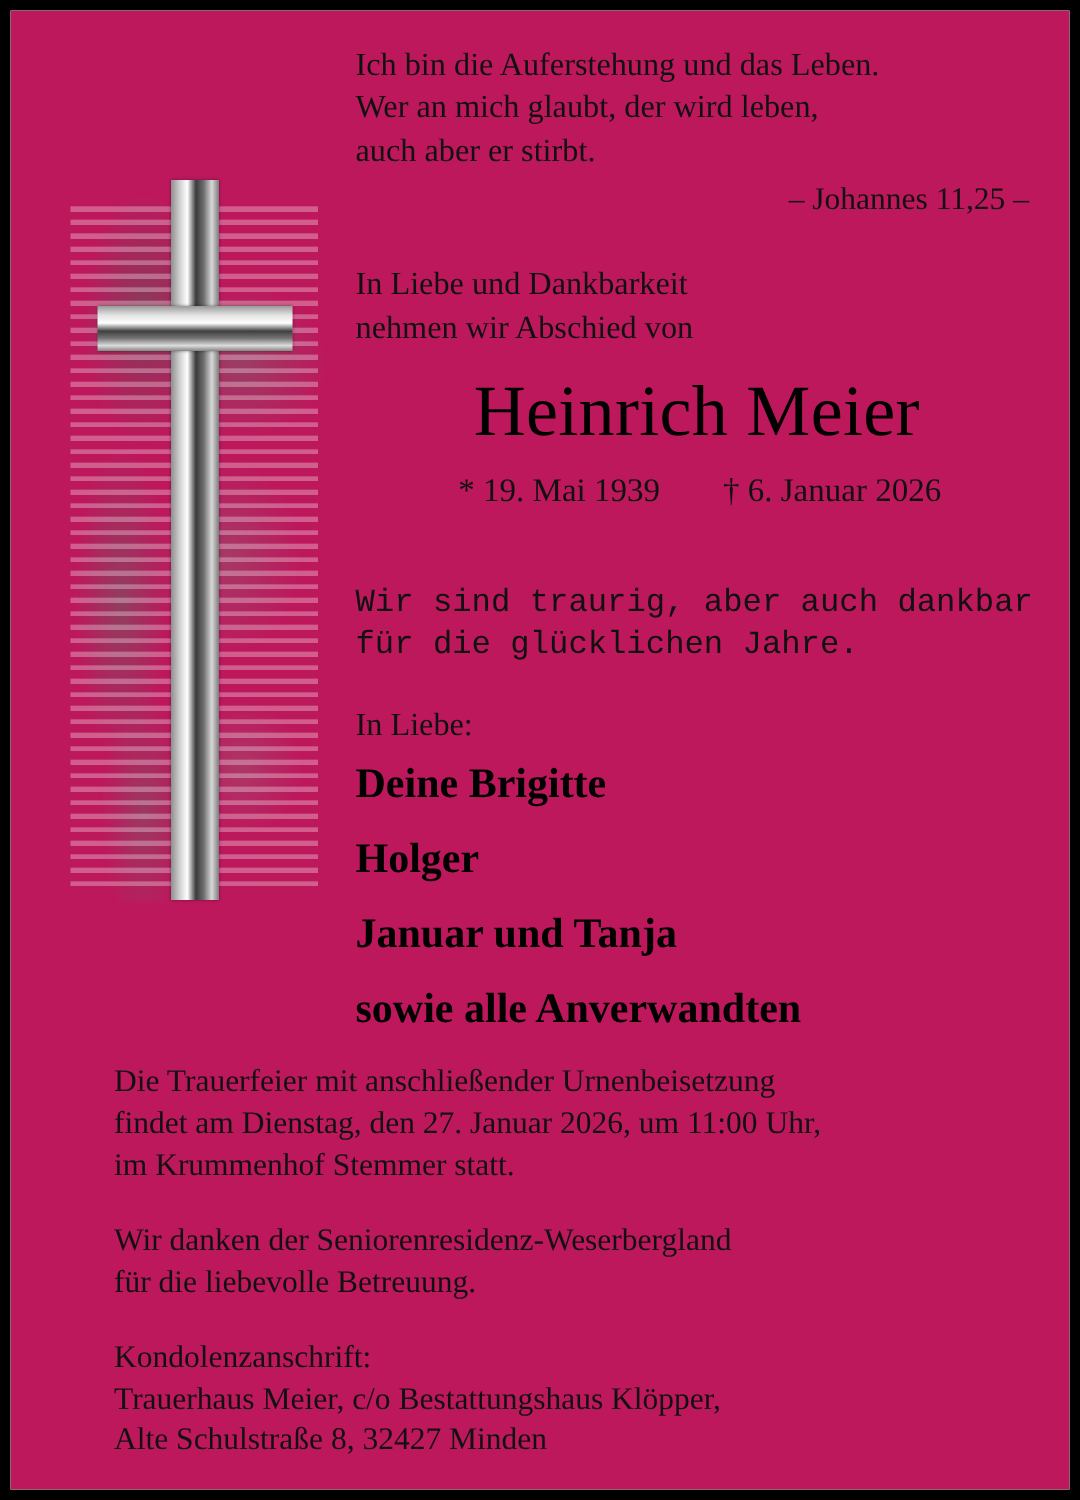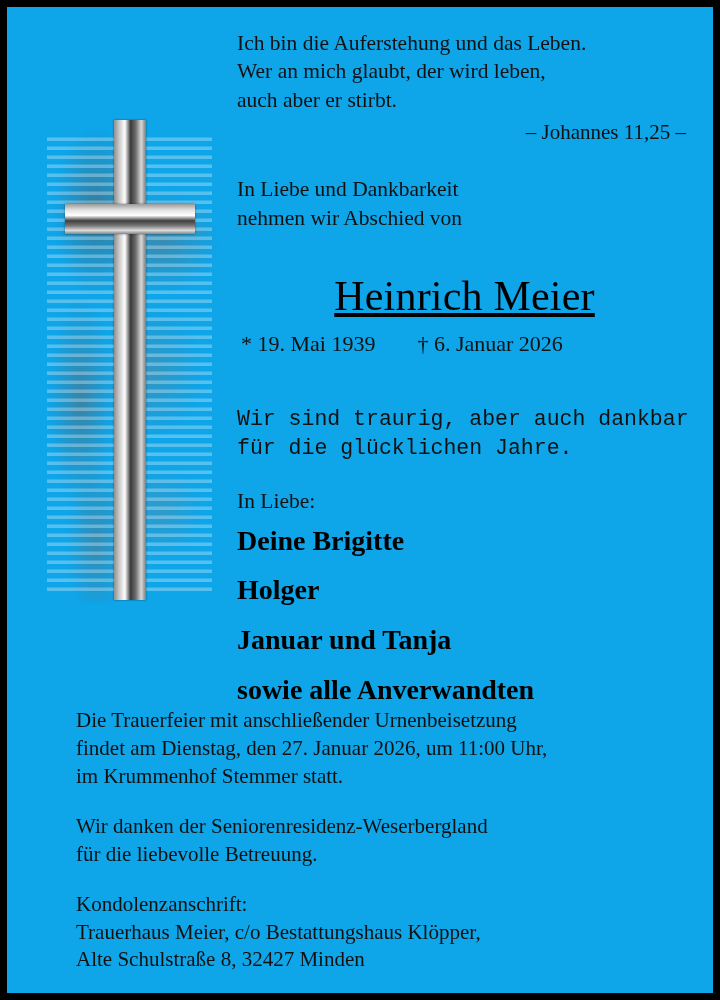--- a/index.html
+++ b/index.html
@@ -19,21 +19,21 @@
     width: 720px;
     height: 1000px;
     background: #ffffff;
     border: 7px solid #000000;
     overflow: hidden;
   }
   .inner {
     position: relative;
     width: 100%;
     height: 100%;
-    background: #0ea5e9;
+    background: #be185d;
   }
 
   
   .cross-area {
     position: absolute;
     left: 22px;
     top: 105px;
     width: 200px;
     height: 510px;
   }
@@ -109,35 +109,35 @@
     color: #111;
     padding-right: 6px;
   }
   .farewell {
     margin-top: 30px;
     font-size: 21.5px;
     line-height: 1.34;
     color: #111;
   }
   .name {
-    margin-top: 40px;
-    font-size: 42px;
+    margin-top: 16px;
+    font-size: 48px;
     line-height: 1.1;
     text-align: center;
     color: #000;
     letter-spacing: 0.2px;
-    text-decoration: underline;
   }
   .dates {
     margin-top: 12px;
     font-size: 22px;
     color: #111;
     display: flex;
     gap: 42px;
     padding-left: 4px;
+    justify-content: center;
   }
   .grateful {
     margin-top: 48px;
     font-size: 21.5px;
     line-height: 1.34;
     color: #111;
     font-family: Liberation Mono, monospace;
   }
   .inlove-label {
     margin-top: 26px;

